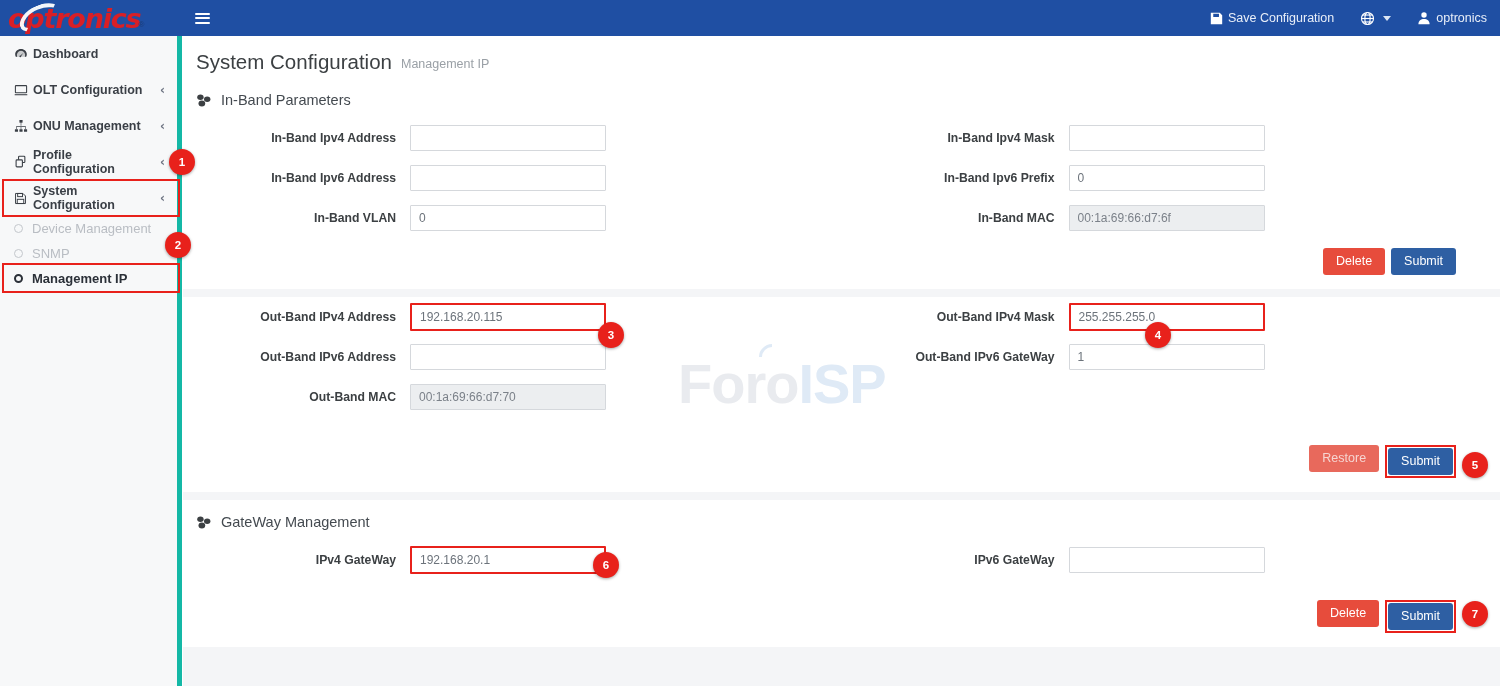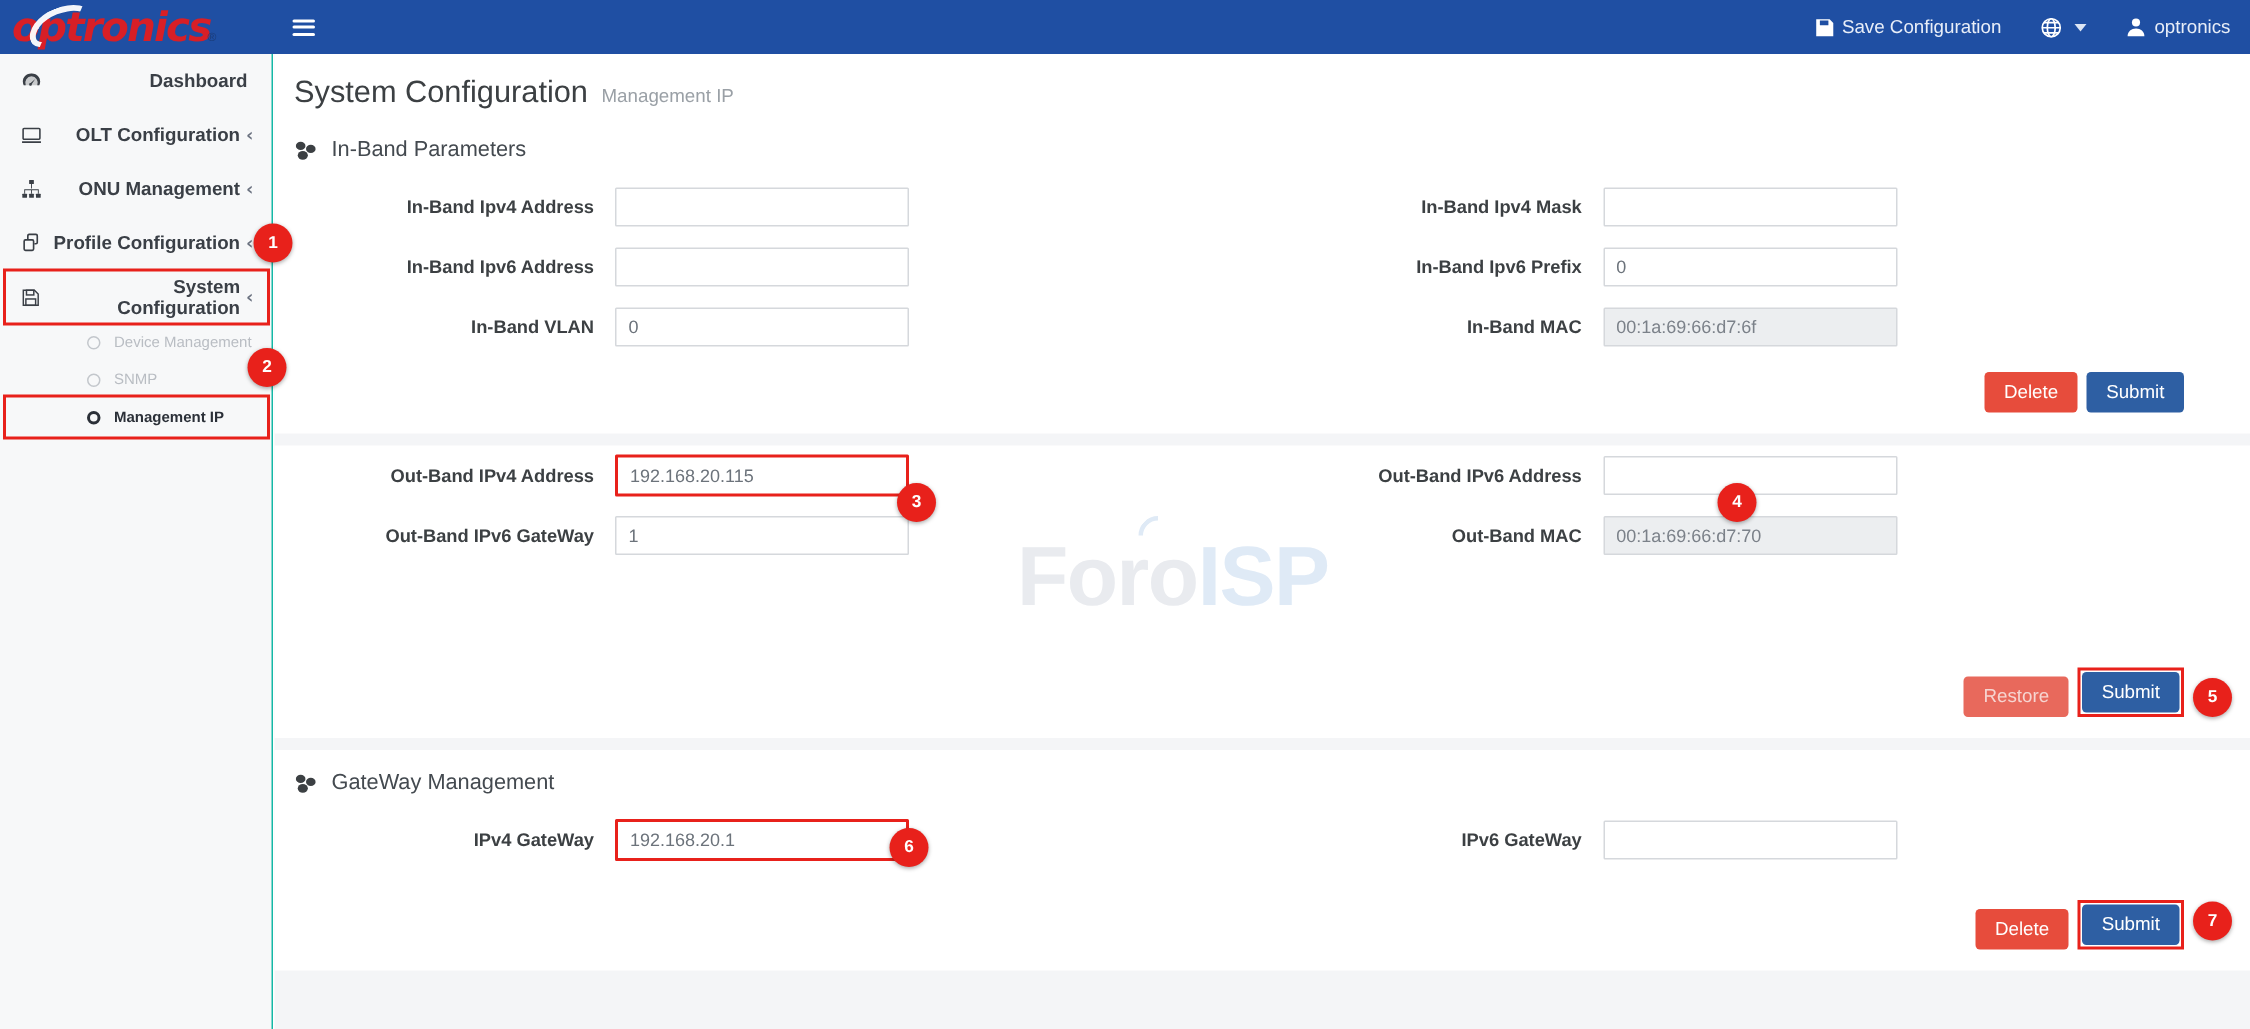--- a/index.html
+++ b/index.html
@@ -70,43 +70,42 @@
     width: 0; height: 0; border-left: 4px solid transparent;
     border-right: 4px solid transparent; border-top: 5px solid #dce6f5;
     margin-left: 3px;
   }
 
   
   #sidebar {
     position: absolute; top: 36px; left: 0;
     width: 182px; height: 650px;
     background: #f7f8f9;
-    border-right: 1px solid #14b8a6;
+    border-right: 5px solid #14b8a6;
     z-index: 20;
-    text-align: right;
   }
   .side-item {
     display: flex; align-items: center;
     height: 36px; padding: 0 12px 0 14px;
     font-size: 12.5px; font-weight: bold; color: #3a3f46;
     cursor: pointer; position: relative;
   }
   .side-ic {
     width: 19px; display: inline-flex; align-items: center;
     justify-content: flex-start; color: #3a3f46; flex: 0 0 19px;
   }
   .side-label { flex: 1; }
   .chev-l {
     font-family: "DejaVu Sans", sans-serif;
     font-size: 12px; color: #6b7280; margin-left: 4px;
   }
   .side-sub {
     display: flex; align-items: center;
     height: 25px; padding: 0 12px 0 14px;
-    font-size: 10px; color: #b9bdc3; cursor: pointer; margin-left: 44px;
+    font-size: 13px; color: #b9bdc3; cursor: pointer;
   }
   .side-sub.active { color: #2b3038; font-weight: bold; }
   .ring {
     width: 9px; height: 9px; border-radius: 50%;
     border: 1.6px solid #c3c7cc; margin-right: 9px; flex: 0 0 9px;
   }
   .side-sub.active .ring { border-color: #2b3038; border-width: 2px; }
   .hl-box {
     position: absolute; border: 2.5px solid #e8211b;
     pointer-events: none; z-index: 30;
@@ -147,21 +146,21 @@
     width: 196px; height: 26px;
     border: 1px solid #d5d8dc; background: #ffffff;
     font-family: "Liberation Sans", sans-serif;
     font-size: 12px; color: #6c737b;
     padding: 0 8px; outline: none; border-radius: 1px;
   }
   .finput.ro { background: #eceef0; color: #7b8189; }
   .finput.hl { border: 2.5px solid #e8211b; height: 28px; }
 
   .btnrow {
-    display: flex; justify-content: flex-end; align-items: flex-end;
+    display: flex; justify-content: flex-end; align-items: flex-start;
     gap: 6px; padding: 10px 44px 14px 0; position: relative;
   }
   .btn {
     font-family: "Liberation Sans", sans-serif;
     font-size: 12.5px; color: #ffffff;
     border: none; border-radius: 3px;
     padding: 6px 13px; cursor: pointer; line-height: 1.2;
   }
   .btn-del { background: #e74c3c; }
   .btn-sub { background: #2e5fa3; }
@@ -392,20 +391,24 @@
   <div class="gap"></div>
 
   <div class="panel">
 
     <div class="rowgrid">
       <div class="frow">
         <span class="flabel">Out-Band IPv4 Address</span>
         <input class="finput hl" value="192.168.20.115" style="">
       </div>
       <div class="frow">
+        <span class="flabel">Out-Band IPv4 Mask</span>
+        <input class="finput hl" value="255.255.255.0" style="">
+      </div>
+      <div class="frow">
         <span class="flabel">Out-Band IPv6 Address</span>
         <input class="finput" value="" style="">
       </div>
       <div class="frow">
         <span class="flabel">Out-Band IPv6 GateWay</span>
         <input class="finput" value="1" style="">
       </div>
       <div class="frow">
         <span class="flabel">Out-Band MAC</span>
         <input class="finput ro" readonly="" value="00:1a:69:66:d7:70" style="">

